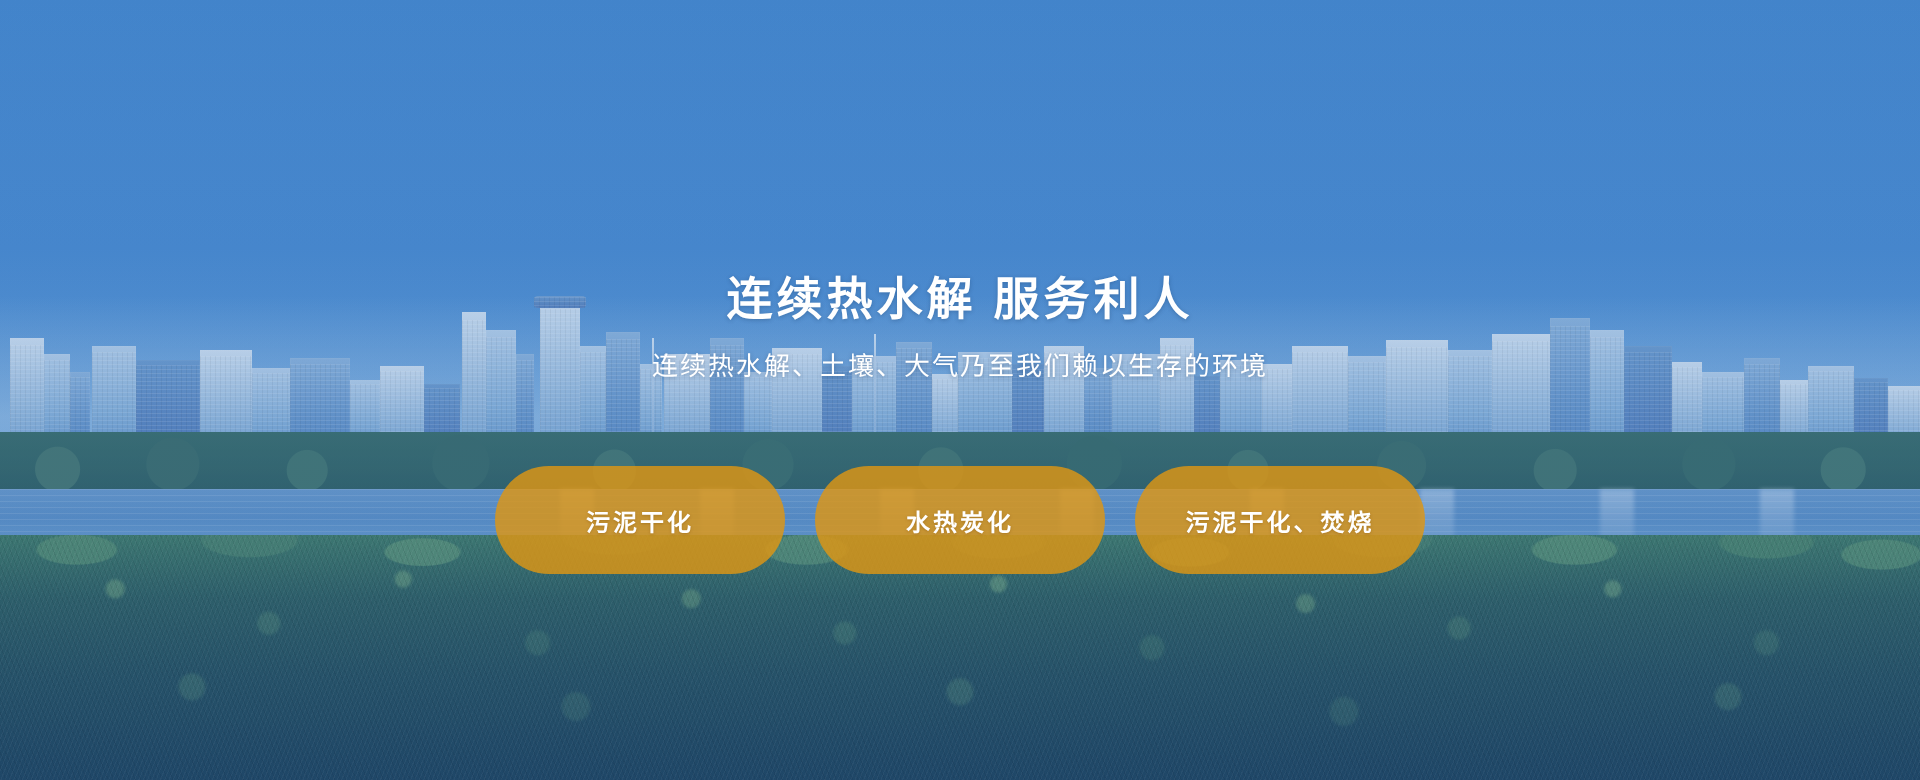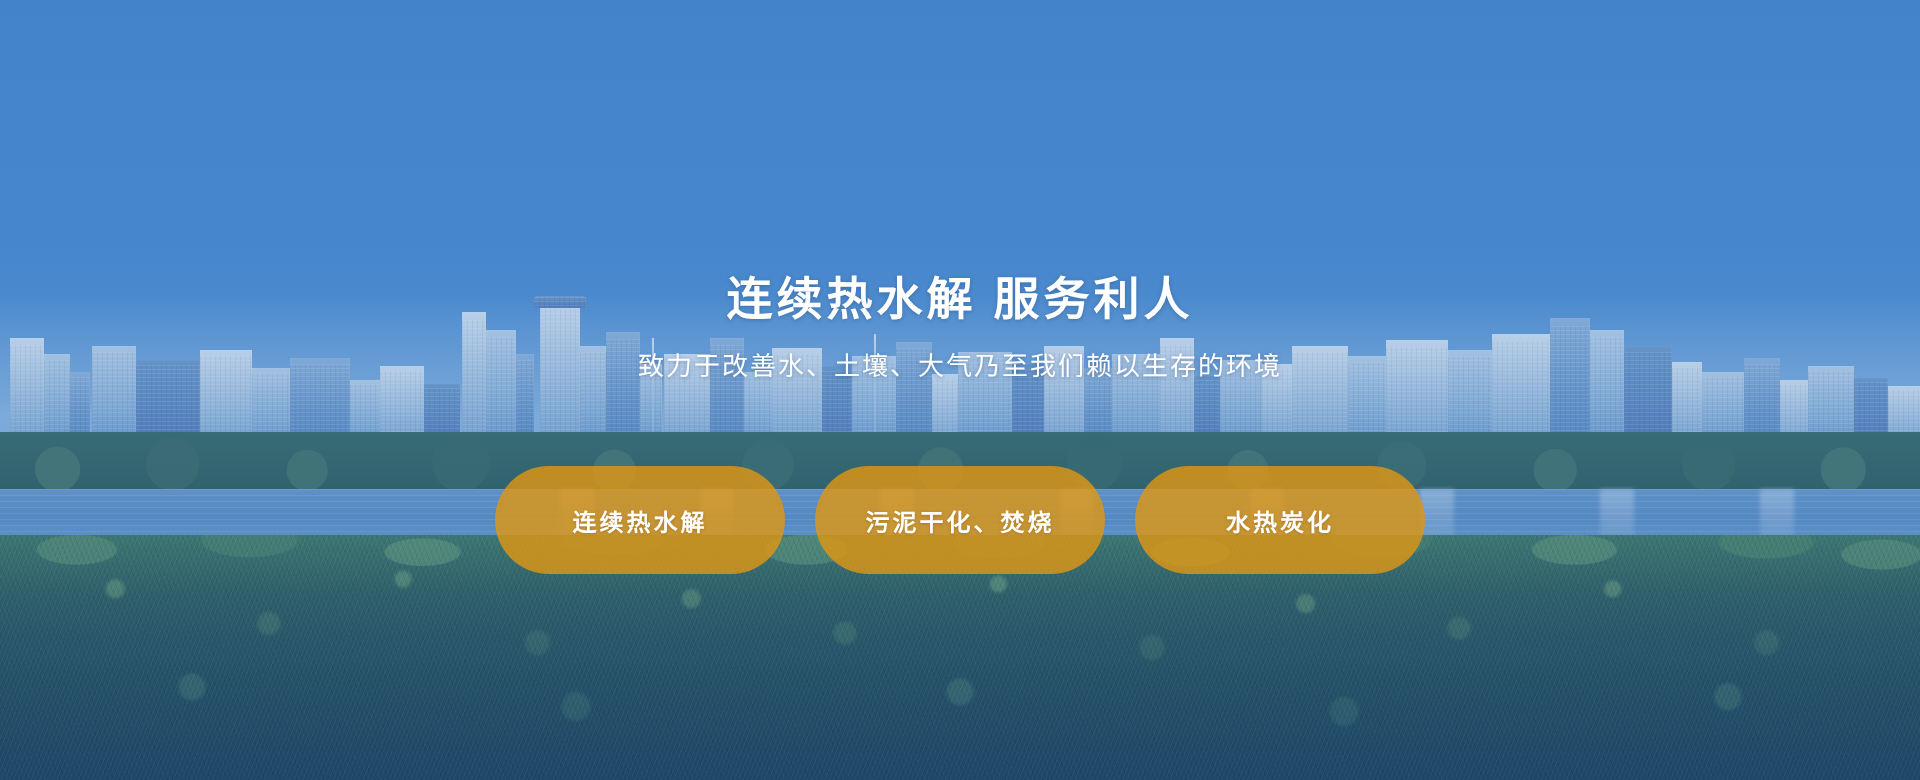--- a/index.html
+++ b/index.html
@@ -333,22 +333,22 @@
     <div class="refl" style="left:1600px;"></div>
     <div class="refl" style="left:1760px;"></div>
   </div>
 
   <div class="veg"></div>
   <div class="tint"></div>
 
   <div class="content">
     <h1 class="headline">连续热水解  服务利人</h1>
 
-    <p class="subline">致力于改善水、土壤、大气乃至我们赖以生存的环境</p>
+    <p class="subline">连续热水解、土壤、大气乃至我们赖以生存的环境</p>
 
     <div class="pills">
-      <button class="pill">连续热水解</button>
+      <button class="pill">污泥干化</button>
+      <button class="pill">水热炭化</button>
       <button class="pill">污泥干化、焚烧</button>
-      <button class="pill">水热炭化</button>
     </div>
   </div>
 
 </div>
 
 </body></html>

